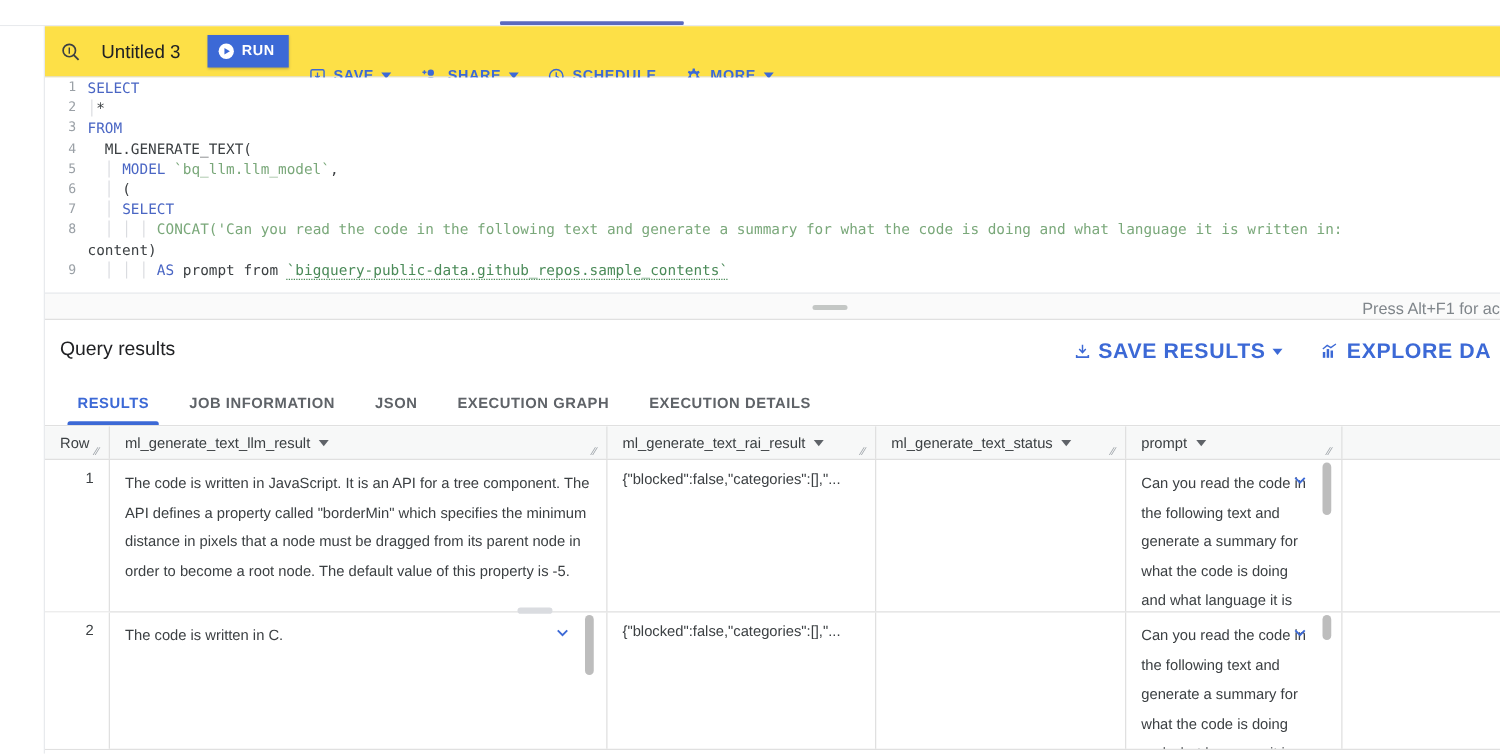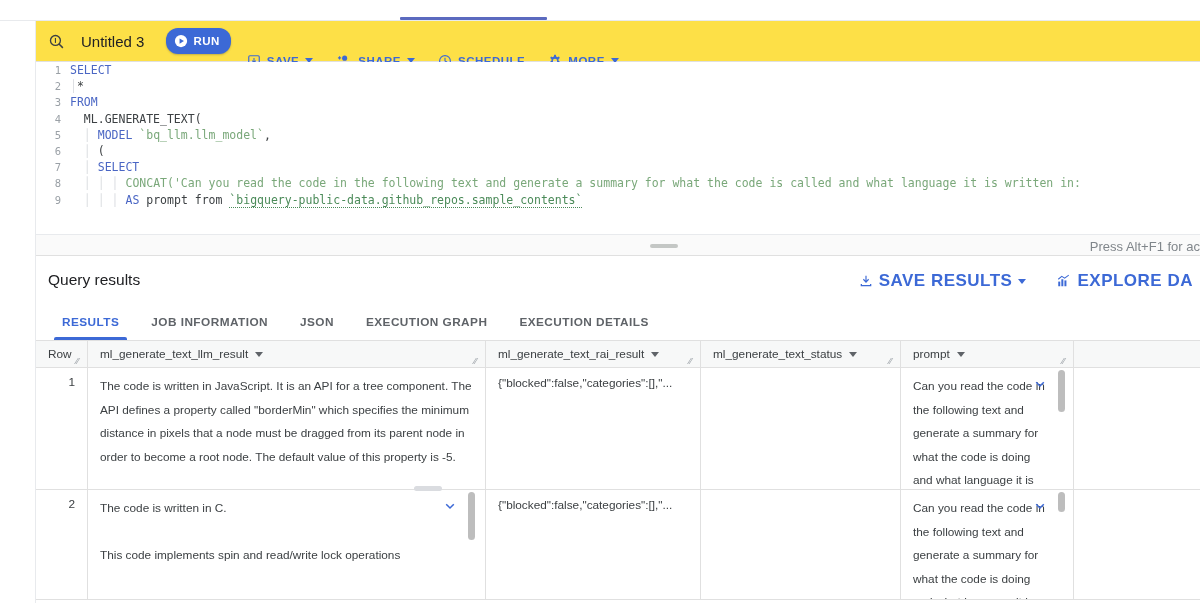--- a/index.html
+++ b/index.html
@@ -60,21 +60,21 @@
     margin-left: 13px;
     margin-right: 22px;
     white-space: nowrap;
     flex: 0 0 auto;
   }
   .btn-run {
     display: inline-flex; align-items: center;
     height: 26px;
     background: #3c69d6;
     color: #ffffff;
-    border-radius: 12px;
+    border-radius: 0;
     padding: 0 11px 0 8px;
     font-size: 11.5px;
     font-weight: bold;
     letter-spacing: 0.5px;
     white-space: nowrap;
     flex: 0 0 auto;
     box-shadow: 0 1px 2px rgba(60,64,67,.3);
   }
   .btn-run .ico { margin-right: 5px; display: flex; align-items: center; }
   .tb-btn {
@@ -413,21 +413,25 @@
     <div class="code-line">
       <span class="gutter">6</span>
       <span class="code-body">  <span class="ind">│</span> <span>(</span></span>
     </div>
     <div class="code-line">
       <span class="gutter">7</span>
       <span class="code-body">  <span class="ind">│</span> <span class="kw">SELECT</span></span>
     </div>
     <div class="code-line">
       <span class="gutter">8</span>
-      <span class="code-body">  <span class="ind">│</span> <span class="ind">│</span> <span class="ind">│</span> <span class="str">CONCAT('Can you read the code in the following text and generate a summary for what the code is called and what language it is written in:</span></span>
+      <span class="code-body">  <span class="ind">│</span> <span class="ind">│</span> <span class="ind">│</span> <span class="str">CONCAT('Can you read the code in the following text and generate a summary for what the code is doing and what language it is written in:</span></span>
+    </div>
+    <div class="wrapcont">
+      <span class="gutter">.</span>
+      <span class="code-body"><span>content)</span></span>
     </div>
     <div class="code-line">
       <span class="gutter">9</span>
       <span class="code-body">  <span class="ind">│</span> <span class="ind">│</span> <span class="ind">│</span> <span class="kw">AS</span> prompt from <span class="tbl">`bigquery-public-data.github_repos.sample_contents`</span></span>
     </div>
   </div>
 
   <div class="editor-footer">
     <div class="resize-grip"></div>
     <div class="a11y-hint">Press Alt+F1 for ac</div>
@@ -529,21 +533,20 @@
         <div class="vtrack" style="right:8px; top:2px; bottom:2px;"></div>
         <div class="vscroll" style="right:8px; top:2px; height:42px;"></div>
       </div>
       <div class="cell c-tail"></div>
     </div>
 
     <div class="rt-row r2">
       <div class="cell c-row">2</div>
       <div class="cell c-llm" style="padding-right:30px;">
         <div class="cell-text">The code is written in C.</div>
-        <div class="cell-text" style="margin-top:23px;">This code implements spin and read/write lock operations</div>
         <span class="chev" style="right:28px; top:9px;">
           <svg width="14" height="14" viewBox="0 0 24 24" fill="none" stroke="#3c69d6" stroke-width="2.6">
             <path d="M5.5 9 L12 15.5 L18.5 9"></path>
           </svg>
         </span>
         <div class="vtrack" style="right:10px; top:2px; bottom:2px;"></div>
         <div class="vscroll" style="right:10px; top:2px; height:48px;"></div>
       </div>
       <div class="cell c-rai">
         <div class="cell-text tight">{"blocked":false,"categories":[],"...</div>

